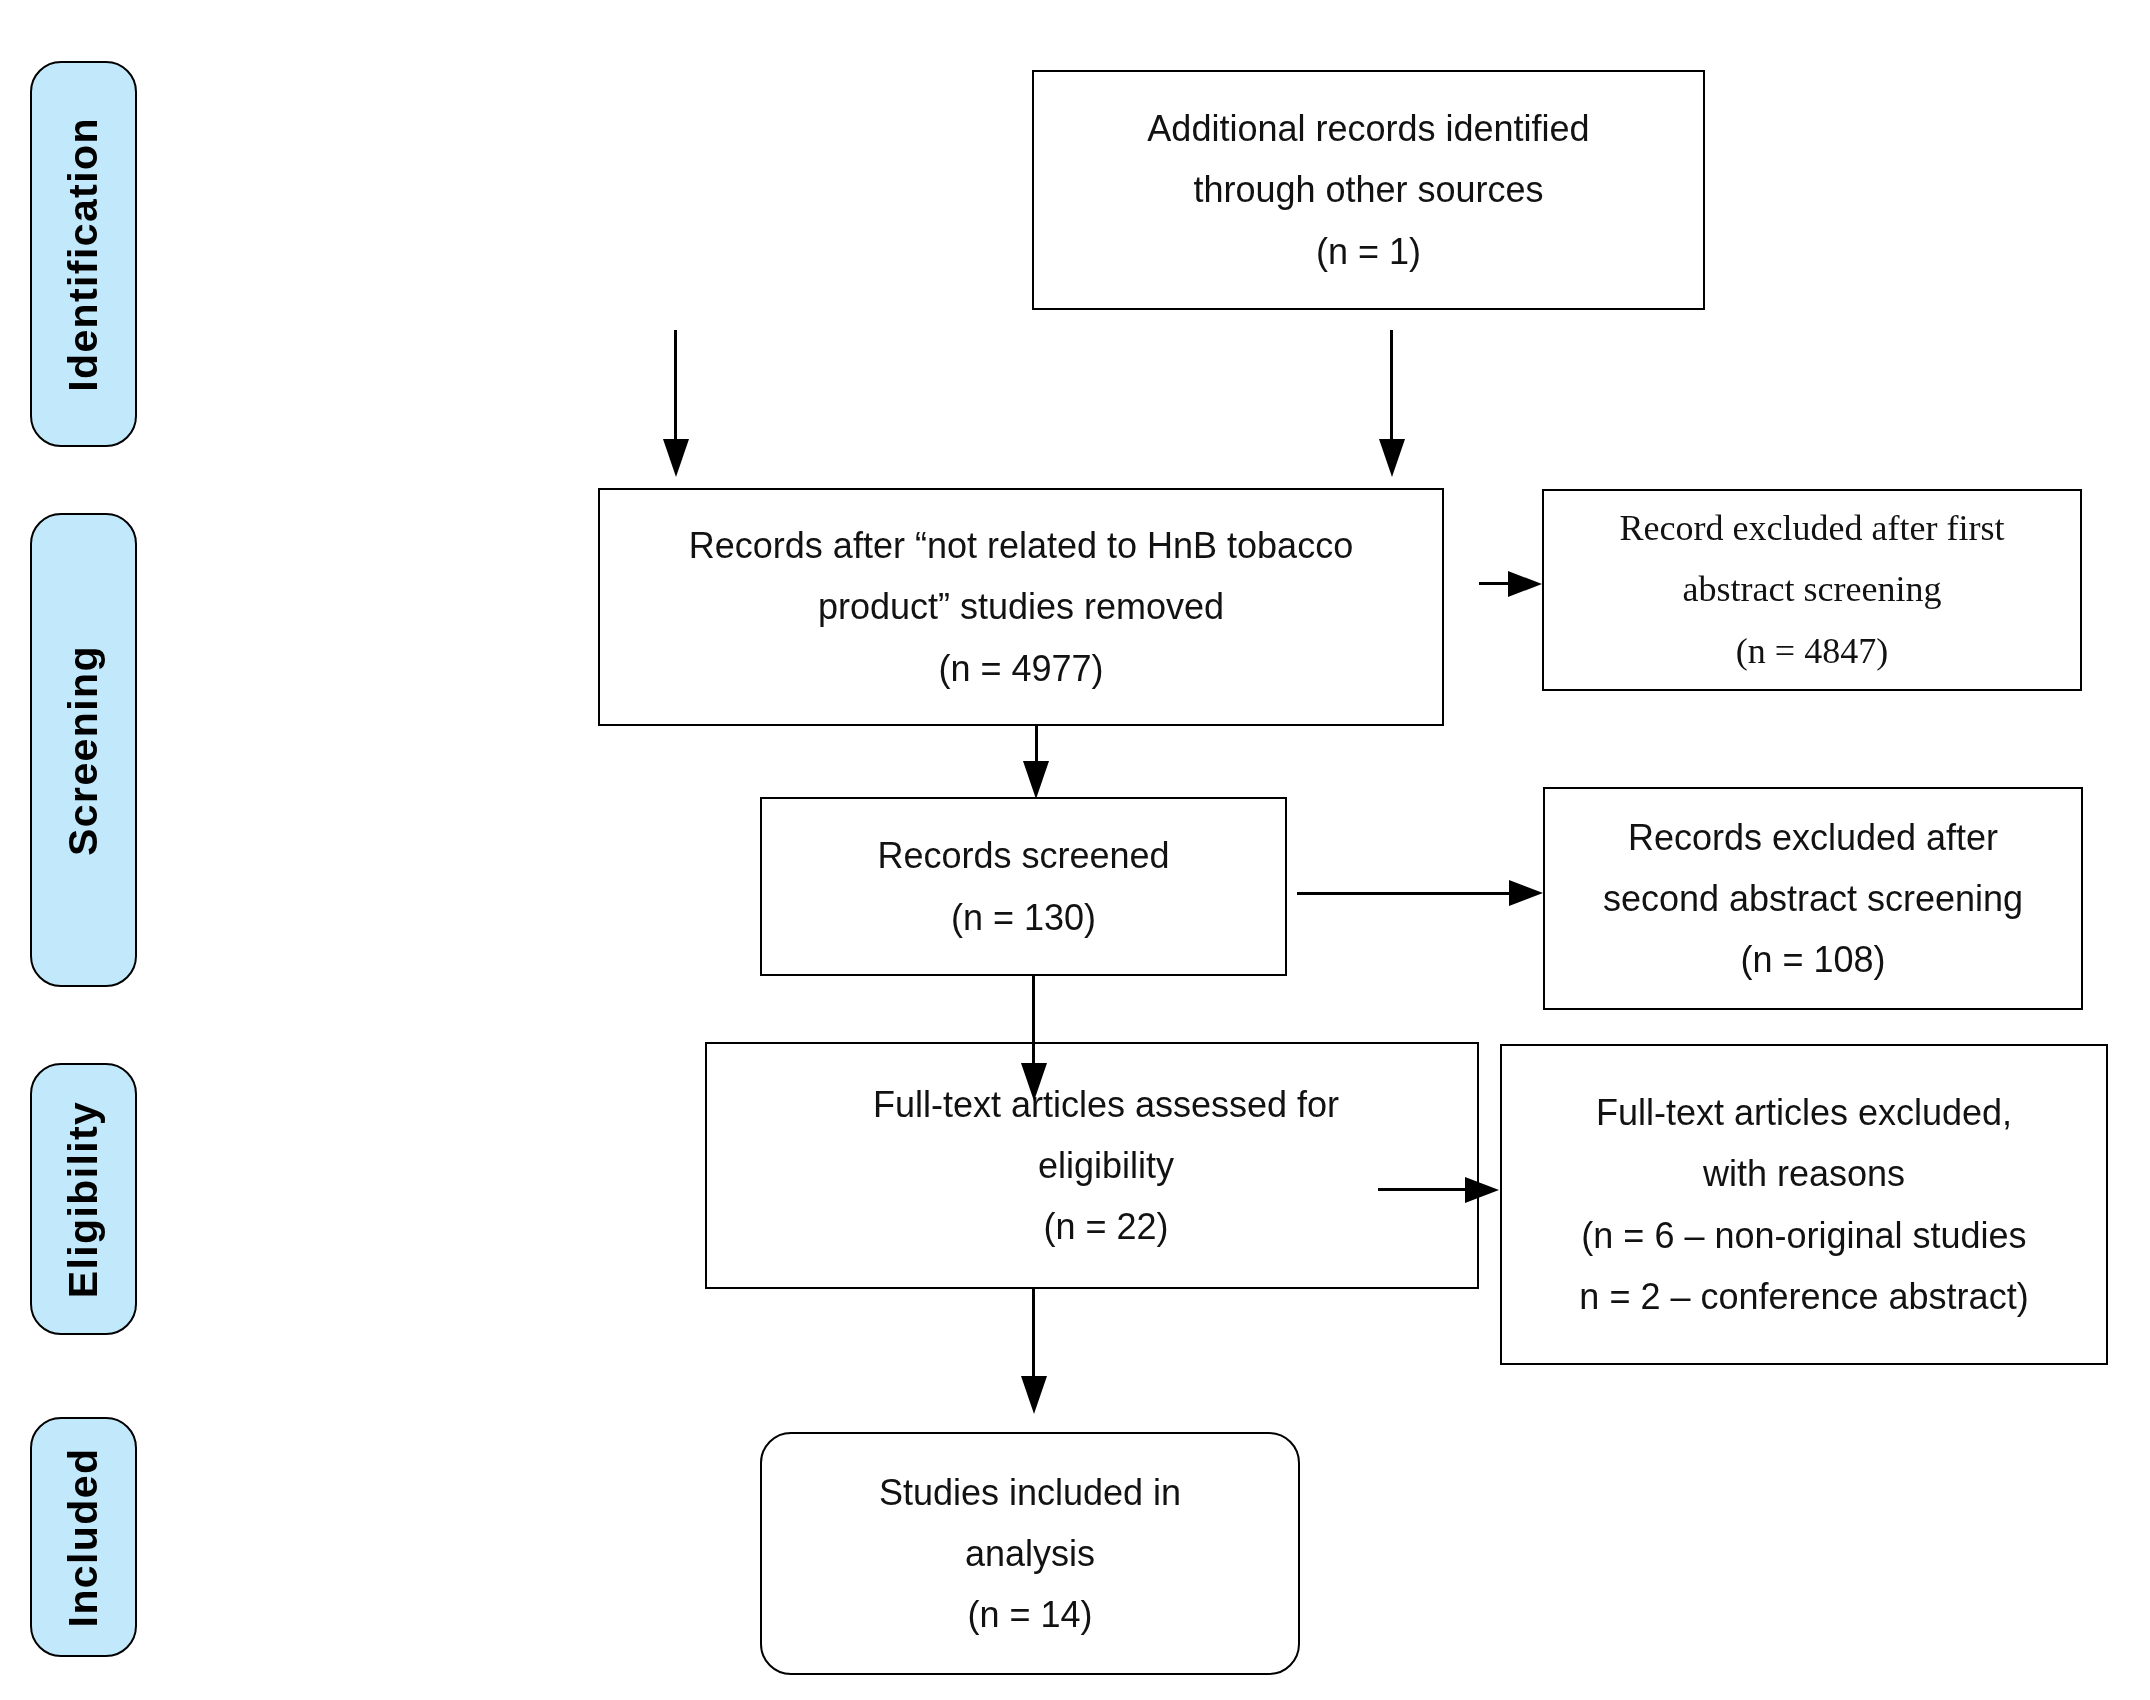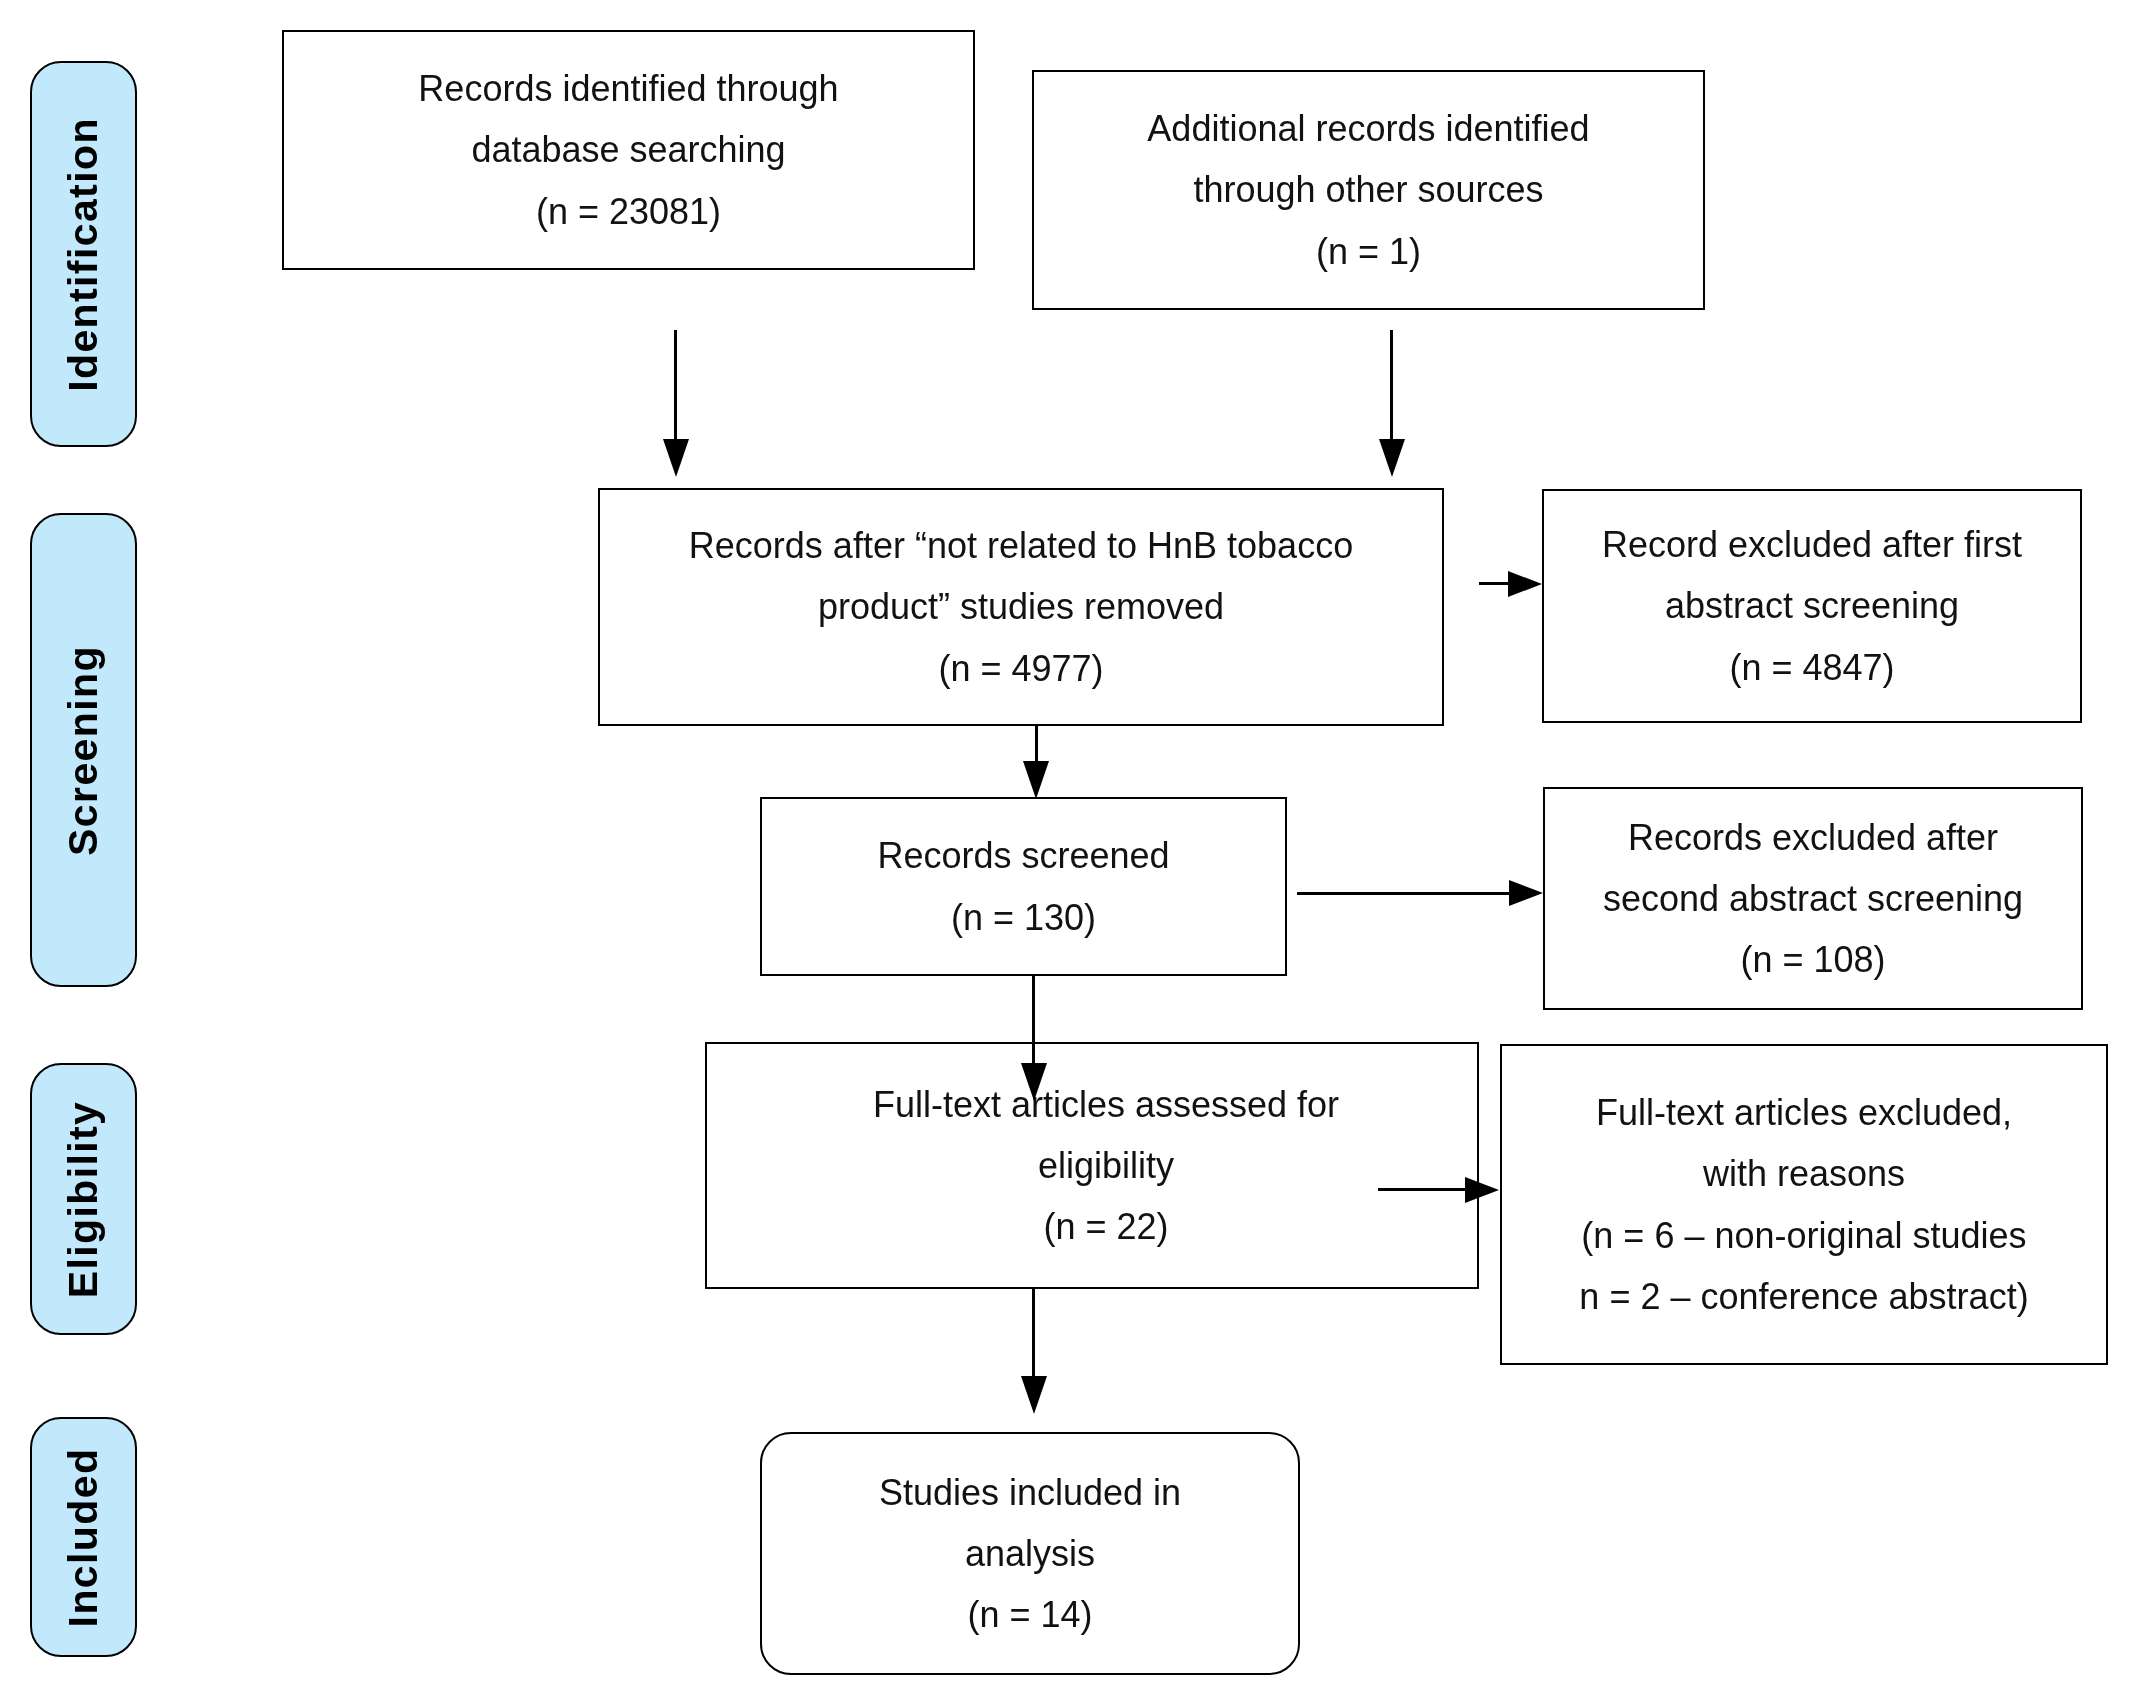--- a/index.html
+++ b/index.html
@@ -79,42 +79,37 @@
   <div class="stage" style="top:513px;height:474px;">
     <span class="rot">Screening</span>
   </div>
   <div class="stage" style="top:1063px;height:272px;">
     <span class="rot">Eligibility</span>
   </div>
   <div class="stage" style="top:1417px;height:240px;">
     <span class="rot">Included</span>
   </div>
 
-  <div class="fbox" style="left:282px;top:30px;width:693px;height:240px;">
-    <span class="txt">Records identified through
-database searching
-(n = 23081)</span>
-  </div>
   <div class="fbox" style="left:1032px;top:30px;width:673px;height:240px;margin-top:40px;">
     <span class="txt">Additional records identified
 through other sources
 (n = 1)</span>
   </div>
 
   <div class="vline" style="left:674px;top:330px;height:109px;"></div>
   <div class="head-down" style="left:663px;top:439px;"></div>
   <div class="vline" style="left:1390px;top:330px;height:109px;"></div>
   <div class="head-down" style="left:1379px;top:439px;"></div>
 
   <div class="fbox" style="left:598px;top:488px;width:846px;height:238px;">
     <span class="txt">Records after “not related to HnB tobacco
 product” studies removed
 (n = 4977)</span>
   </div>
-  <div class="fbox" style="left:1542px;top:489px;width:540px;height:234px;">
+  <div class="fbox" style="left:1542px;top:489px;width:540px;height:202px;font-family:Liberation Serif, serif;">
     <span class="txt">Record excluded after first
 abstract screening
 (n = 4847)</span>
   </div>
   <div class="hline" style="left:1479px;top:582px;width:30px;"></div>
   <div class="head-right" style="left:1508px;top:571px;"></div>
 
   <div class="vline" style="left:1035px;top:725px;height:37px;"></div>
   <div class="head-down" style="left:1023px;top:761px;"></div>
 

